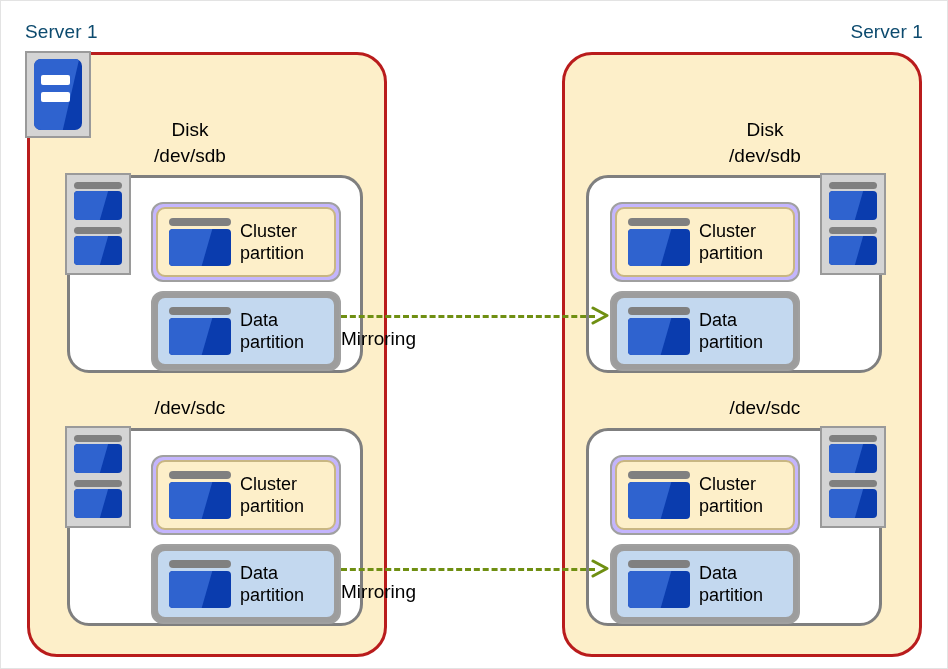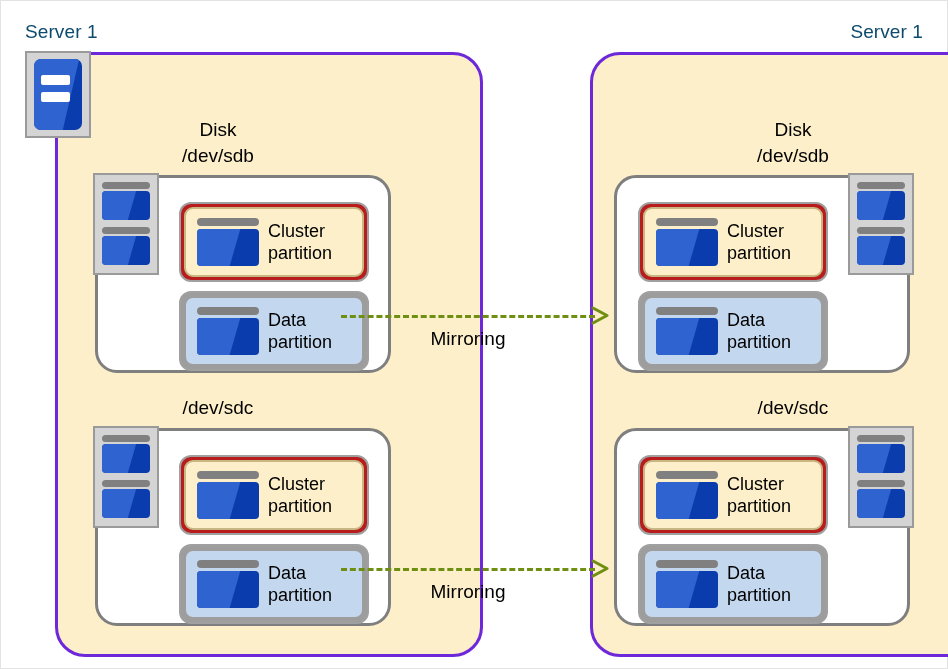--- a/index.html
+++ b/index.html
@@ -25,26 +25,25 @@
     letter-spacing: .1px;
     white-space: nowrap;
   }
   #server1-title { left: 24px; top: 20px; }
   #server2-title { right: 24px; top: 20px; }
 
   
   .server-panel {
     position: absolute;
     top: 51px;
-    width: 428px;
+    width: 360px;
     height: 605px;
     background: #FDEFC9;
-    border: 3px solid #6d28d9;
+    border: 3px solid #b91c1c;
     border-radius: 30px;
-    margin-left: 28px;
   }
   #server1-panel { left: 26px; }
   #server2-panel { left: 561px; }
 
   
   .server-icon {
     position: absolute;
     top: 50px;
     width: 66px;
     height: 87px;
@@ -130,21 +129,21 @@
   .partition .inner {
     position:relative;
     width:100%; height:100%;
     border-radius: 9px;
     border: 2px solid #a0a0a0;
     display:flex;
     align-items:center;
     gap: 9px;
     padding-left: 11px;
   }
-  .partition.cluster          { background:#b91c1c; }
+  .partition.cluster          { background:#c4b5fd; }
   .partition.cluster .inner   { background:#FDEFC9; border-color:#c8b683; }
   .partition.data             { background:#9d9d9d; }
   .partition.data .inner      { background:#c3d8ef; border-color:#9d9d9d;align-items:center; }
 
   
   .part-glyph {
     position:relative;
     width: 62px; height: 48px;
     flex: 0 0 auto;
   }
@@ -176,21 +175,21 @@
   }
   .mirror-arrow {
     position:absolute;
     width: 0; height: 0;
   }
   .mirror-arrow svg { display:block; }
   .mirror-label {
     position:absolute;
     font-size: 19px;
     color:#000;
-    text-align:center;
+    text-align:left;
     white-space:nowrap;
   }
 </style>
 </head>
 <body>
 
 <div id="canvas">
 
   <div class="server-title" id="server1-title">Server 1</div>
 

